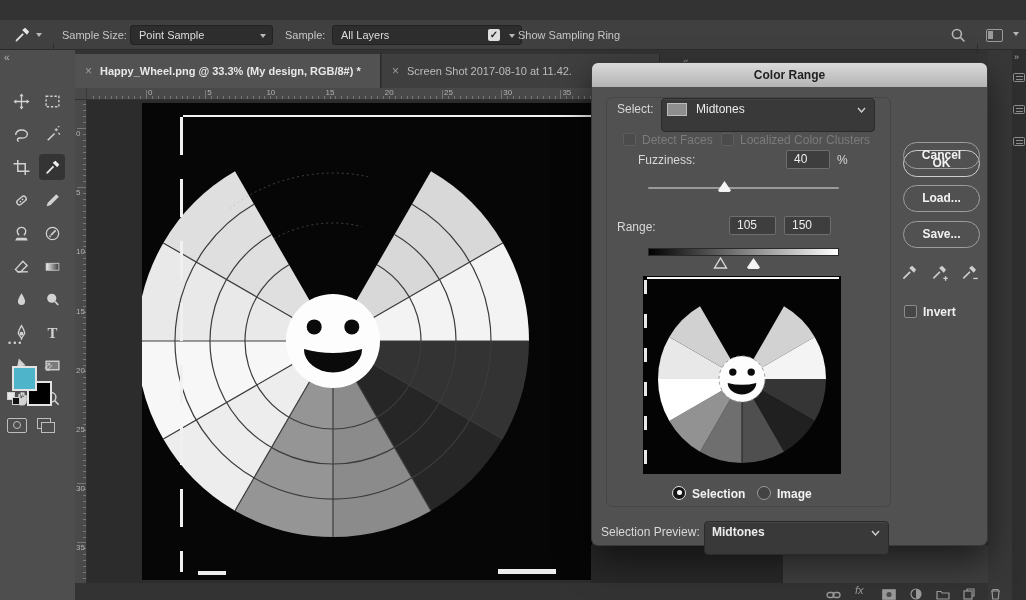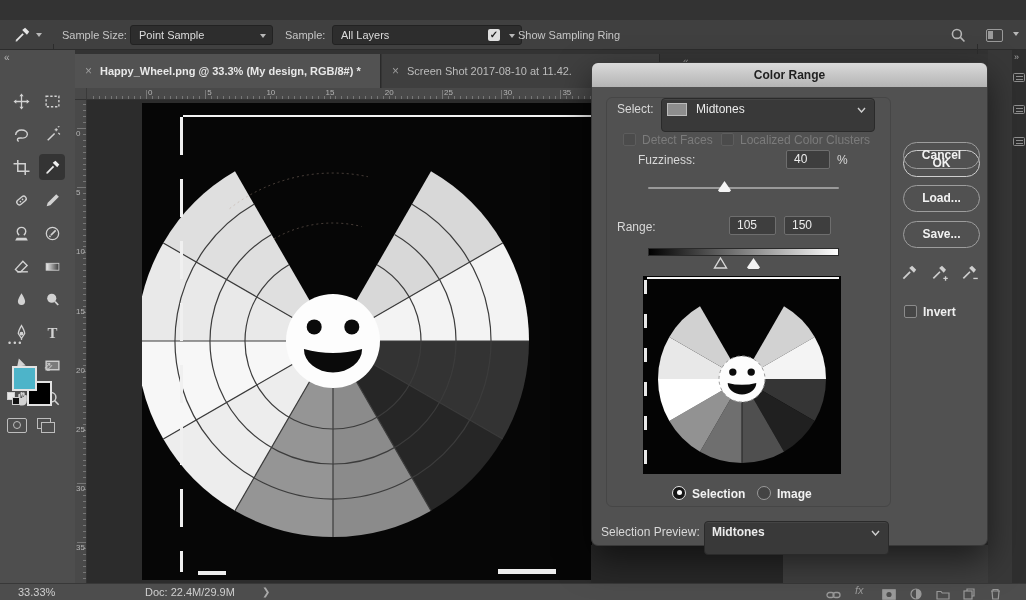--- a/index.html
+++ b/index.html
@@ -632,25 +632,20 @@
     </div>
   <div class="abs dock-icon" style="top:105px;">
       <i style="top:2px;"></i>
       <i style="top:5px;"></i>
     </div>
   <div class="abs dock-icon" style="top:137px;">
       <i style="top:2px;"></i>
       <i style="top:5px;"></i>
     </div>
 
-  <div id="statusbar" class="abs">
-    <span class="abs stext" style="left:18px;">33.33%</span>
-    <span class="abs stext" style="left:145px;">Doc: 22.4M/29.9M</span>
-    <span id="status-chev" class="abs">❯</span>
-  </div>
 
   <div class="abs layers-footer-icon" style="left:826px;">
     <svg width="15" height="10" viewBox="0 0 15 10" fill="none" stroke="#9a9a9a" stroke-width="1.3">
         <rect x="1" y="2.5" width="7" height="5" rx="2.5"></rect>
         <rect x="7" y="2.5" width="7" height="5" rx="2.5"></rect>
       </svg>
   </div>
   <div class="abs layers-footer-icon" style="left:855px;top:584px;font-size:11px;font-style:italic;">fx</div>
   <div class="abs layers-footer-icon" style="left:882px;">
     <svg width="14" height="11" viewBox="0 0 14 11" fill="none" stroke="#9a9a9a" stroke-width="1.2">

